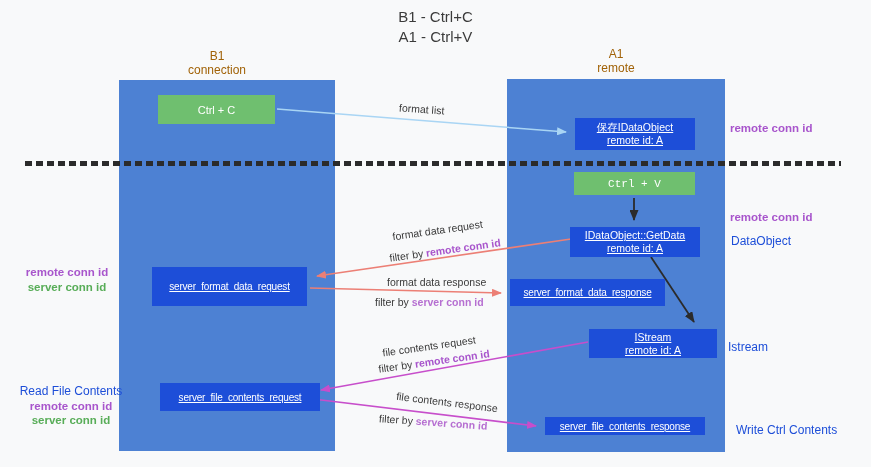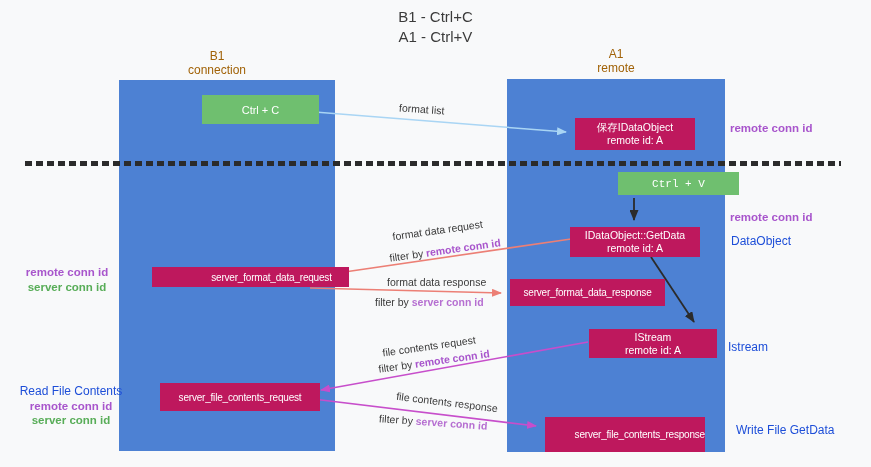--- a/index.html
+++ b/index.html
@@ -25,22 +25,22 @@
   .dashed-line{
     left:25px;top:161px;width:816px;height:5px;z-index:3;
     background:repeating-linear-gradient(90deg,#2b2b2b 0 7px,transparent 7px 11px);
   }
   .arrow-layer{left:0;top:0;z-index:4;pointer-events:none;}
   .node{
     z-index:5;
     display:flex;flex-direction:column;align-items:center;justify-content:center;
     color:#ffffff;text-align:center;white-space:nowrap;
   }
-  .node.green{background:#6fbf6f;font-size:11px;margin-left:44px;}
-  .node.orange{background:#be185d;}
+  .node.green{background:#6fbf6f;font-size:11px;}
+  .node.orange{background:#1d4ed8;text-decoration:underline;}
   .node .l1,.node .l2{line-height:13px;font-size:10.5px;}
   .node.single{font-size:10px;letter-spacing:-0.2px;}
   .flabel{
     z-index:6;font-size:10.5px;color:#3a3a3a;white-space:nowrap;
     transform-origin:50% 50%;
   }
   .conn-remote{color:#a855cc;font-weight:bold;}
   .conn-server-purple{color:#b66fd1;font-weight:bold;}
   .ann{z-index:6;white-space:nowrap;font-size:12px;}
   .ann-block{text-align:center;line-height:14.5px;font-size:11.5px;}
@@ -105,38 +105,38 @@
 
 <div class="abs node green" style="left:574px;top:172px;width:121px;height:23px;font-family:Liberation Mono, monospace;">
   <span>Ctrl + V</span>
 </div>
 
 <div class="abs node orange" style="left:570px;top:227px;width:130px;height:30px;">
   <div class="l1">IDataObject::GetData</div>
   <div class="l2">remote id: A</div>
 </div>
 
-<div class="abs node orange single" style="left:152px;top:267px;width:155px;height:20px;padding-left:42px;">
+<div class="abs node orange single" style="left:152px;top:267px;width:155px;height:39px;">
   <span>server_format_data_request</span>
 </div>
 
 <div class="abs node orange single" style="left:510px;top:279px;width:155px;height:27px;">
   <span>server_format_data_response</span>
 </div>
 
 <div class="abs node orange" style="left:589px;top:329px;width:128px;height:29px;">
   <div class="l1">IStream</div>
   <div class="l2">remote id: A</div>
 </div>
 
 <div class="abs node orange single" style="left:150px;top:383px;width:160px;height:28px;margin-left:10px;">
   <span>server_file_contents_request</span>
 </div>
 
-<div class="abs node orange single" style="left:545px;top:417px;width:160px;height:35px;align-items:flex-end;">
+<div class="abs node orange single" style="left:545px;top:417px;width:160px;height:18px;">
   <span>server_file_contents_response</span>
 </div>
 
 <div class="abs flabel" style="left:399px;top:103px;transform:rotate(4deg);">format list</div>
 
 <div class="abs flabel" style="left:392px;top:224px;transform:rotate(-8deg);">format data request</div>
 <div class="abs flabel" style="left:389px;top:244px;transform:rotate(-8deg);">
   <span>filter by </span><span class="conn-remote">remote conn id</span>
 </div>
 
@@ -163,13 +163,13 @@
 <div class="abs ann ann-block" style="left:12px;top:384px;width:118px;">
   <div class="dark">Read File Contents</div>
   <div class="purple">remote conn id</div>
   <div class="green-txt">server conn id</div>
 </div>
 
 <div class="abs ann purple" style="left:730px;top:122px;font-size:11.5px;">remote conn id</div>
 <div class="abs ann purple" style="left:730px;top:211px;font-size:11.5px;">remote conn id</div>
 <div class="abs ann dark" style="left:731px;top:234px;">DataObject</div>
 <div class="abs ann dark" style="left:728px;top:340px;">Istream</div>
-<div class="abs ann dark" style="left:736px;top:423px;">Write File GetData</div>
+<div class="abs ann dark" style="left:736px;top:423px;">Write Ctrl Contents</div>
 
 </body></html>

